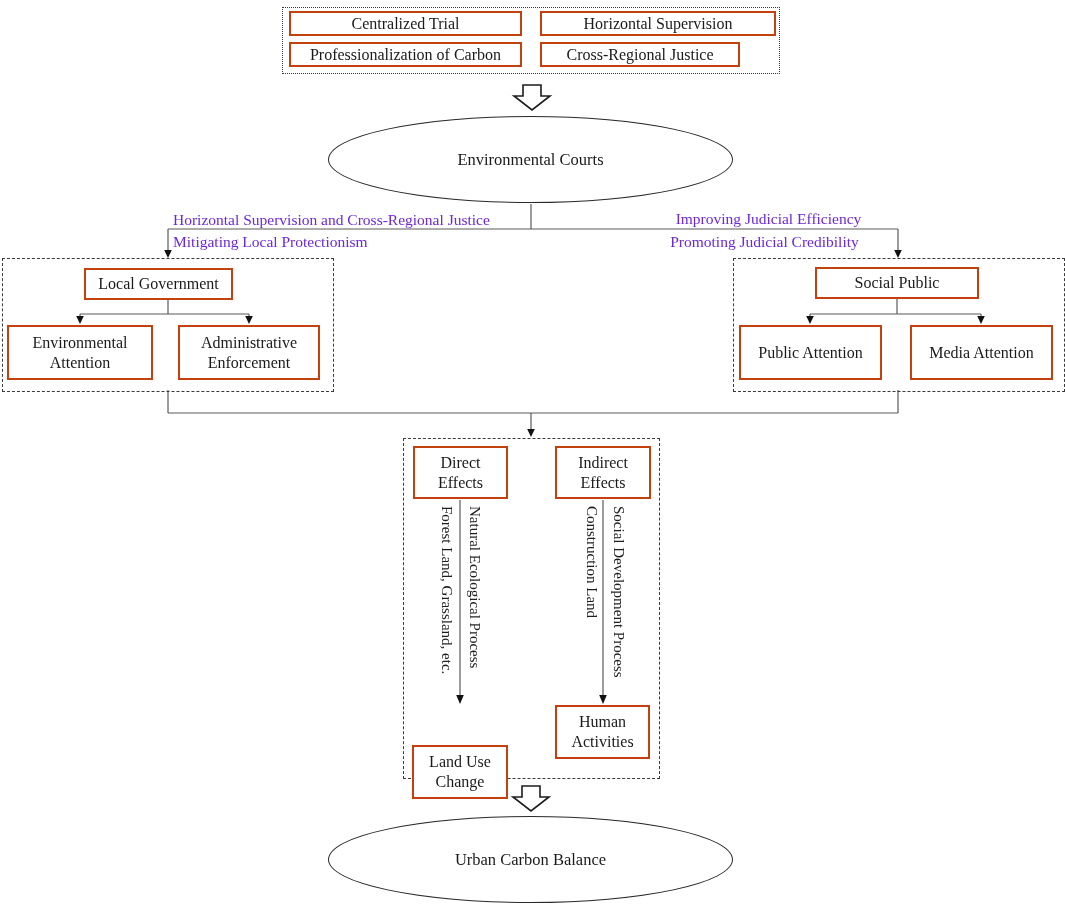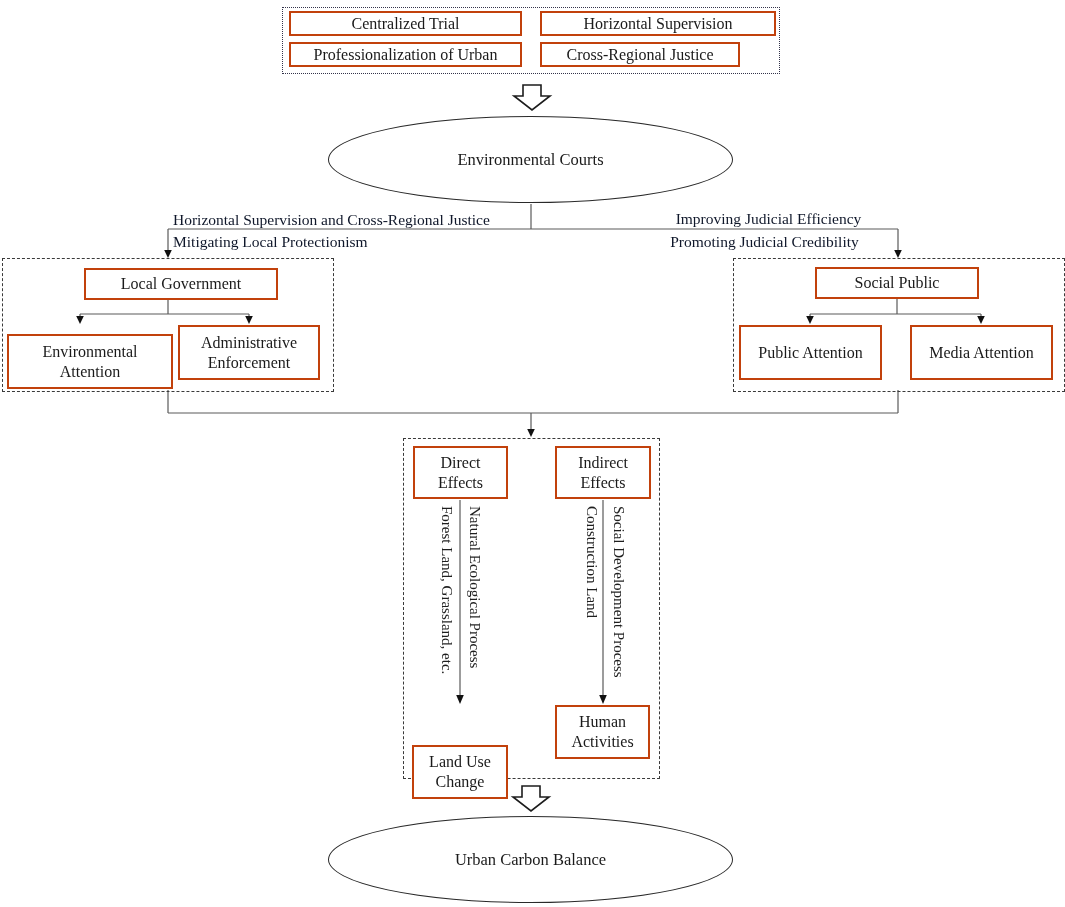--- a/index.html
+++ b/index.html
@@ -46,21 +46,21 @@
     justify-content: center;
     text-align: center;
     font-size: 16.5px;
     box-sizing: border-box;
   }
   .edge-label {
     position: absolute;
     font-size: 15.5px;
     line-height: 19px;
     white-space: nowrap;
-    color: #0f172a;
+    color: #6d28d9;
   }
   .edge-label.right-align { text-align: center; }
   .rot-label {
     position: absolute;
     font-size: 15px;
     line-height: 19px;
     height: 19px;
     white-space: nowrap;
     transform-origin: 0 0;
     transform: rotate(90deg);
@@ -116,40 +116,40 @@
   </svg>
 
   <div class="group dotted" style="left:282px; top:7px; width:496px; height:65px;"></div>
   <div class="node" style="left:289px; top:11px; width:233px; height:25px;">
     <span class="lbl">Centralized Trial</span>
   </div>
   <div class="node" style="left:540px; top:11px; width:236px; height:25px;">
     <span class="lbl">Horizontal Supervision</span>
   </div>
   <div class="node" style="left:289px; top:42px; width:233px; height:25px;">
-    <span class="lbl">Professionalization of Urban</span>
+    <span class="lbl">Professionalization of Carbon</span>
   </div>
   <div class="node" style="left:540px; top:42px; width:200px; height:25px;">
     <span class="lbl">Cross-Regional Justice</span>
   </div>
 
   <div class="ellipse" style="left:328px; top:116px; width:405px; height:87px;">
     <span class="lbl">Environmental Courts</span>
   </div>
 
   <div class="edge-label" style="left:173px; top:210px;">Horizontal Supervision and Cross-Regional Justice</div>
   <div class="edge-label" style="left:173px; top:232px;">Mitigating Local Protectionism</div>
   <div class="edge-label right-align" style="left:640px; top:209px; width:257px;">Improving Judicial Efficiency</div>
   <div class="edge-label right-align" style="left:640px; top:232px; width:249px;">Promoting Judicial Credibility</div>
 
   <div class="group" style="left:2px; top:258px; width:330px; height:132px;"></div>
-  <div class="node" style="left:84px; top:268px; width:194px; height:32px;">
+  <div class="node" style="left:84px; top:268px; width:149px; height:32px;">
     <span class="lbl">Local Government</span>
   </div>
-  <div class="node" style="left:7px; top:334px; width:166px; height:55px;text-align:center;">
+  <div class="node" style="left:7px; top:325px; width:146px; height:55px;text-align:center;">
     <span class="lbl">Environmental Attention</span>
   </div>
   <div class="node" style="left:178px; top:325px; width:142px; height:55px;">
     <span class="lbl">Administrative Enforcement</span>
   </div>
 
   <div class="group" style="left:733px; top:258px; width:330px; height:132px;"></div>
   <div class="node" style="left:815px; top:267px; width:164px; height:32px;">
     <span class="lbl">Social Public</span>
   </div>

